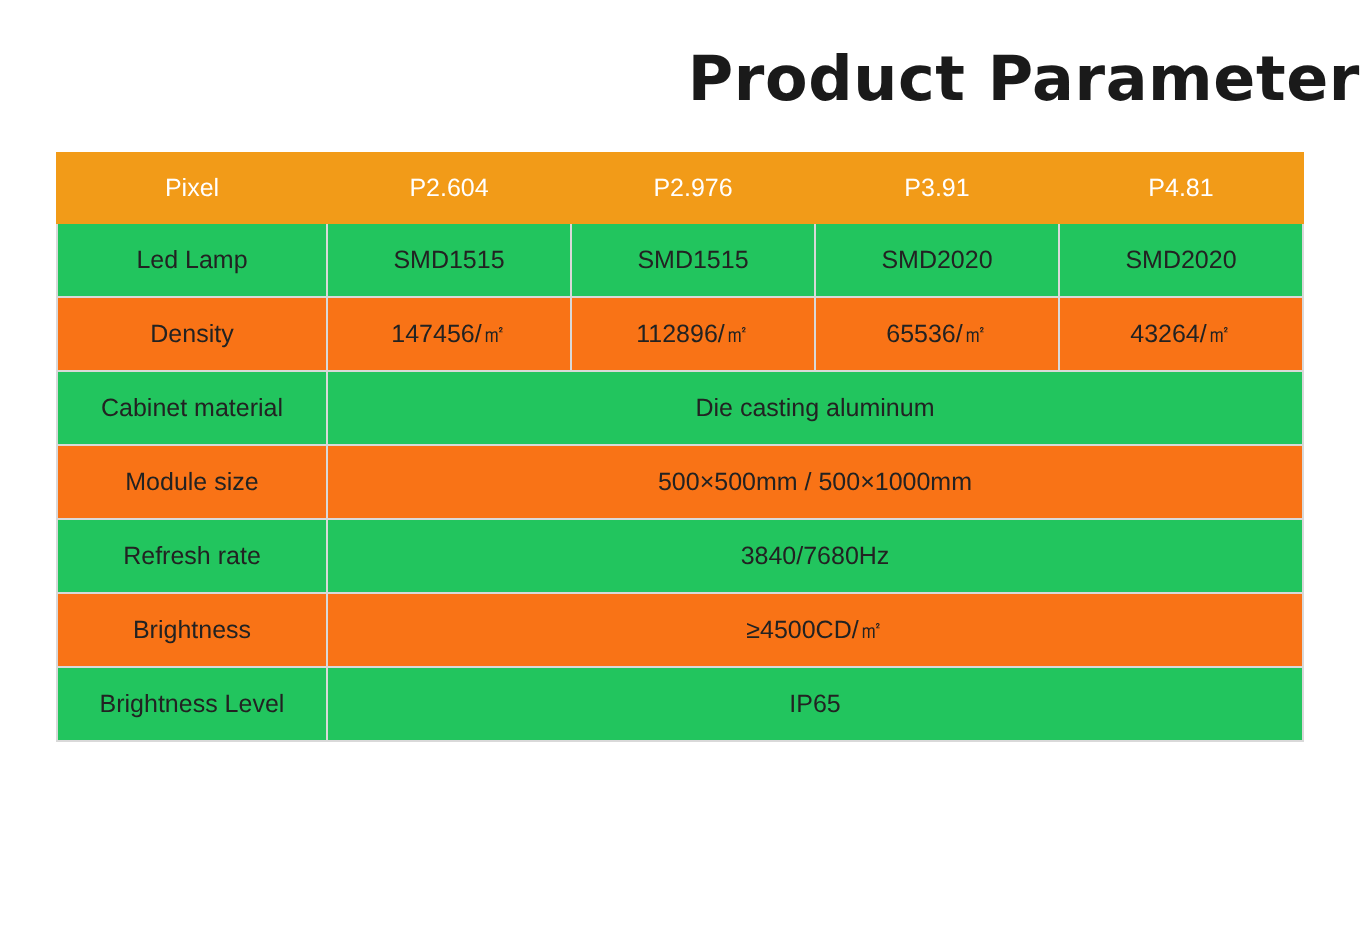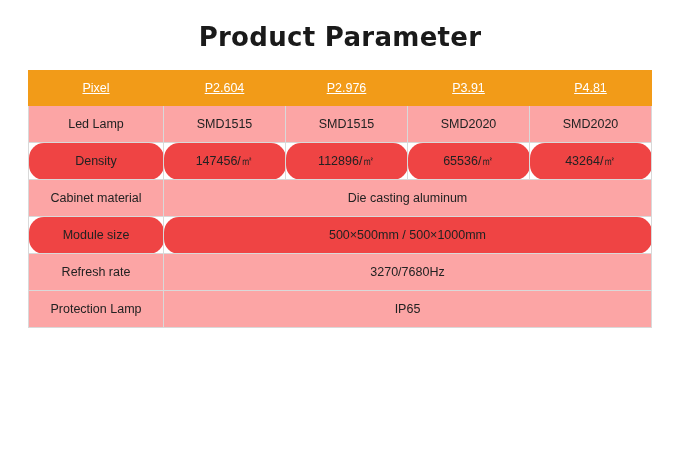--- a/index.html
+++ b/index.html
@@ -13,22 +13,22 @@
     font-family: "Liberation Sans", sans-serif;
     overflow: hidden;
   }
   .page {
     position: relative;
     width: 680px;
     height: 476px;
     box-sizing: border-box;
   }
   .title {
-    text-align: center;
-    font-size: 26px;
+    text-align: right;
+    font-size: 31px;
     font-weight: bold;
     color: #1a1a1a;
     letter-spacing: 0.3px;
     padding-top: 22px;
     padding-bottom: 18px;
     font-family: "DejaVu Sans", sans-serif;
   }
   .table-wrap {
     margin: 0 28px;
   }
@@ -38,36 +38,34 @@
     table-layout: fixed;
   }
   table.spec td {
     border: 1px solid #d9d9d9;
     height: 36px;
     font-size: 12.5px;
     color: #222222;
     text-align: center;
     vertical-align: middle;
     padding: 0 2px;
-    background: #fca5a5;
+    background: #22c55e;
   }
   table.spec tr.header-row td {
     background: #f29b18;
     color: #ffffff;
     font-weight: normal;
     border-color: #f29b18;
     height: 34px;
-    text-decoration: underline;
   }
   table.spec td.label {
     width: 130px;
   }
   table.spec td.shaded {
-    background: #ef4444;
-    border-radius: 15px;
+    background: #f97316;
   }
 </style>
 </head>
 <body>
 
 <div class="page">
 
   <div class="title">Product Parameter</div>
 
   <div class="table-wrap">
@@ -104,25 +102,29 @@
           <td colspan="4">Die casting aluminum</td>
         </tr>
 
         <tr>
           <td class="label shaded">Module size</td>
           <td class="shaded" colspan="4">500×500mm / 500×1000mm</td>
         </tr>
 
         <tr>
           <td class="label">Refresh rate</td>
-          <td colspan="4">3270/7680Hz</td>
+          <td colspan="4">3840/7680Hz</td>
         </tr>
 
+        <tr>
+          <td class="label shaded">Brightness</td>
+          <td class="shaded" colspan="4">≥4500CD/㎡</td>
+        </tr>
 
         <tr>
-          <td class="label">Protection Lamp</td>
+          <td class="label">Brightness Level</td>
           <td colspan="4">IP65</td>
         </tr>
       </tbody>
     </table>
   </div>
 
 </div>
 
 </body></html>

